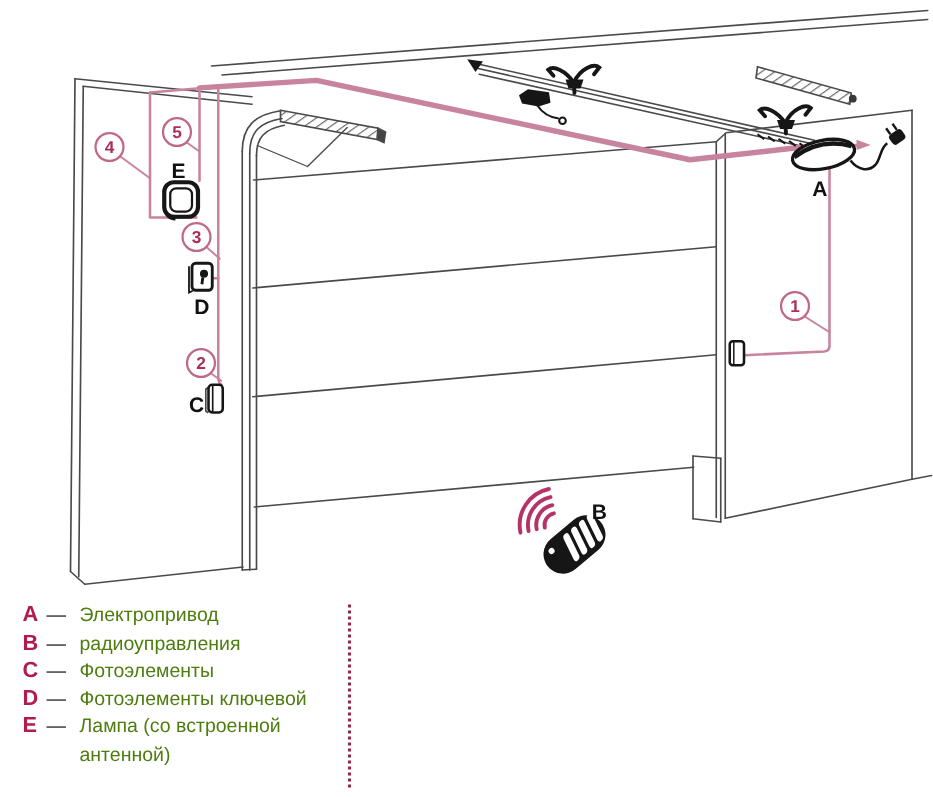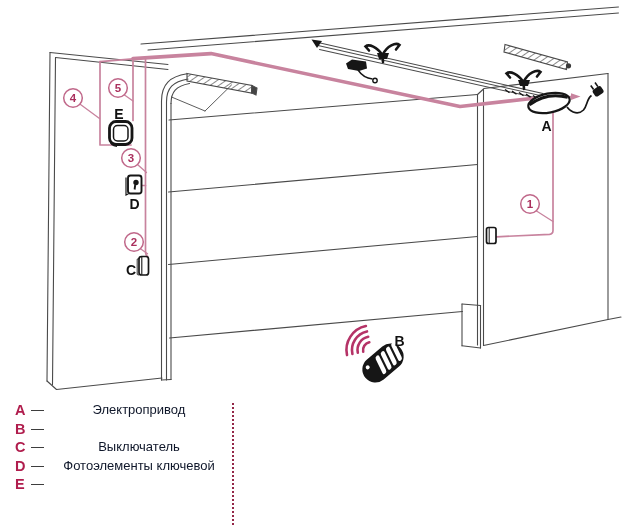--- a/index.html
+++ b/index.html
@@ -3,21 +3,21 @@
 <meta charset="utf-8">
 <style>
   html,body{margin:0;padding:0;background:#fff;}
   .stage{position:relative;width:622px;height:531px;background:#ffffff;overflow:hidden;
          font-family:"Liberation Sans","DejaVu Sans",sans-serif;}
   .diagram-svg{position:absolute;left:0;top:0;}
   .legend{position:absolute;left:15px;top:401px;width:210px;}
   .legend-row{display:grid;grid-template-columns:16px 22px auto;align-items:start;}
   .legend-letter{font-weight:bold;font-size:14.5px;line-height:18.5px;color:#b01d4d;}
   .legend-dash{font-size:13px;line-height:18.5px;color:#222;}
-  .legend-text{font-size:13px;line-height:18.5px;color:#0f172a;text-align:center;}
+  .legend-text{font-size:13px;line-height:18.5px;color:#4d7c0f;}
   .legend-text div:empty{display:none;}
   .legend-divider{position:absolute;left:232px;top:403px;height:122px;width:0;
                   border-left:2px dotted #942747;}
 </style>
 </head>
 <body>
 
 <div class="stage">
 
 <svg class="diagram-svg" width="622" height="531" viewBox="0 0 622 531">
@@ -230,40 +230,43 @@
     <span class="legend-dash">—</span>
     <span class="legend-text">
       <div>Электропривод</div>
 
     </span>
   </div>
   <div class="legend-row">
     <span class="legend-letter">B</span>
     <span class="legend-dash">—</span>
     <span class="legend-text">
+      <div class="l2">радиоуправления</div>
     </span>
   </div>
   <div class="legend-row">
     <span class="legend-letter">C</span>
     <span class="legend-dash">—</span>
     <span class="legend-text">
-      <div>Выключатель</div>
+      <div>Фотоэлементы</div>
 
     </span>
   </div>
   <div class="legend-row">
     <span class="legend-letter">D</span>
     <span class="legend-dash">—</span>
     <span class="legend-text">
       <div>Фотоэлементы ключевой</div>
 
     </span>
   </div>
   <div class="legend-row">
     <span class="legend-letter">E</span>
     <span class="legend-dash">—</span>
     <span class="legend-text">
+      <div>Лампа (со встроенной</div>
+      <div class="l2">антенной)</div>
     </span>
   </div>
 </div>
 <div class="legend-divider"></div>
 
 </div>
 
 </body></html>

